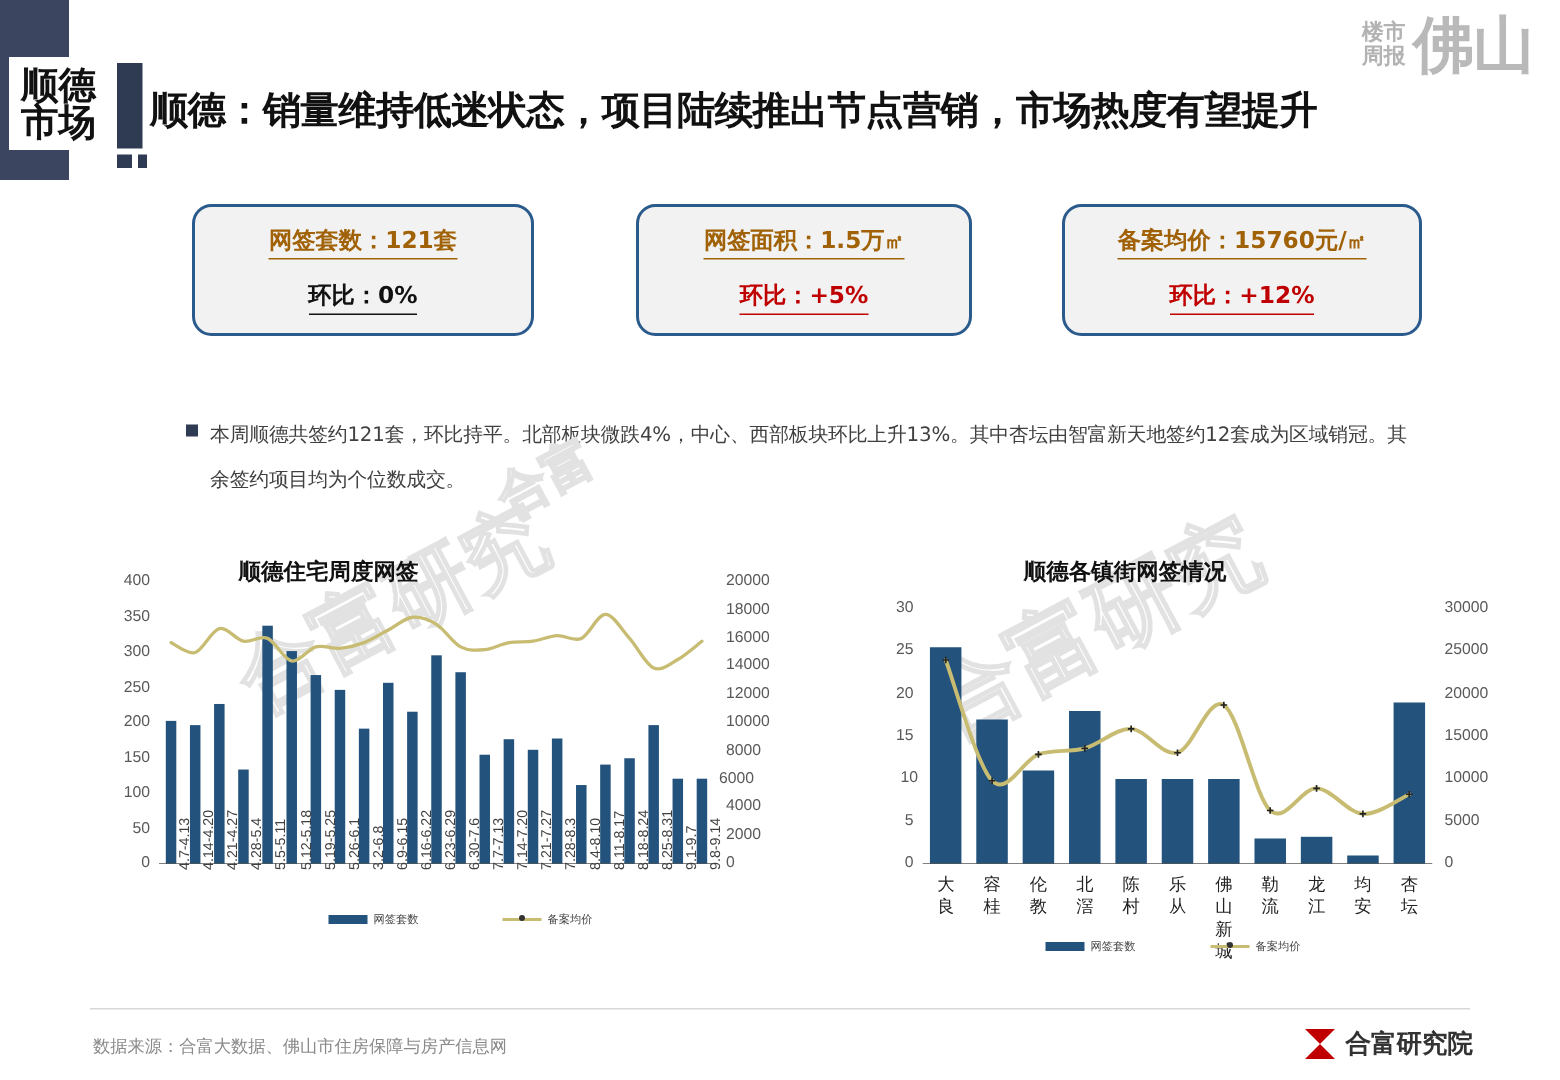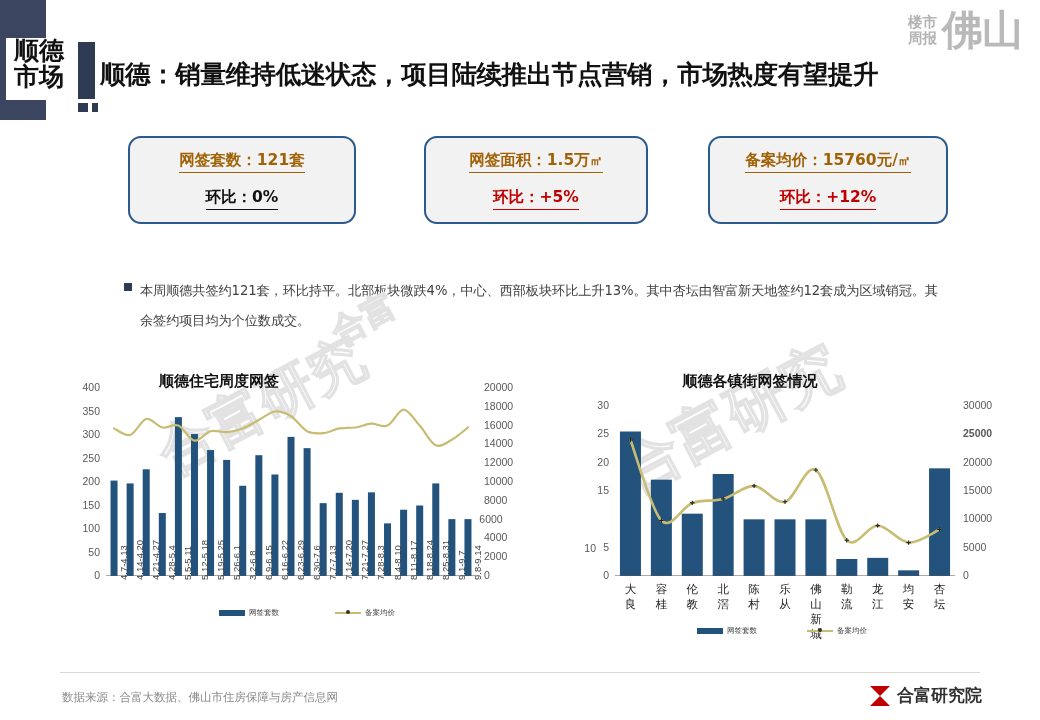--- a/index.html
+++ b/index.html
@@ -22,21 +22,21 @@
   .hdr-block-bar {
     position: absolute; left: 78px; top: 42px; width: 17px; height: 57px;
     background: #2f3a53;
   }
   .hdr-dot-a { position: absolute; left: 78px; top: 103px; width: 10px; height: 9px; background: #2f3a53; }
   .hdr-dot-b { position: absolute; left: 92px; top: 103px; width: 6px; height: 9px; background: #2f3a53; }
 
   .hdr-badge {
     position: absolute; left: 6px; top: 38px; width: 66px; height: 62px;
     background: #ffffff;
-    display: flex; flex-direction: column; align-items: center; justify-content: flex-start;
+    display: flex; flex-direction: column; align-items: center; justify-content: center;
     line-height: 1.02;
   }
   .hdr-badge span {
     font-family: "DejaVu Sans", sans-serif;
     font-weight: 700; font-size: 25px; letter-spacing: 0px; color: #111;
     white-space: nowrap;
   }
 
   .hdr-title {
     position: absolute; left: 100px; top: 52px; width: 830px; height: 44px;
@@ -348,31 +348,31 @@
         <path d="M229.6,134.3 L234.0,134.3 M231.8,132.1 L231.8,136.5" stroke="#222" stroke-width="1.1"></path>
         <path d="M260.5,119.6 L264.9,119.6 M262.7,117.4 L262.7,121.8" stroke="#222" stroke-width="1.1"></path>
         <path d="M291.4,136.6 L295.8,136.6 M293.6,134.4 L293.6,138.8" stroke="#222" stroke-width="1.1"></path>
         <path d="M322.3,123.5 L326.7,123.5 M324.5,121.3 L324.5,125.7" stroke="#222" stroke-width="1.1"></path>
         <line x1="0" y1="170" x2="340" y2="170" stroke="#555" stroke-width="1"></line>
       </svg>
     </div>
   <div id="right-axes">
       <div class="axis-lbl left" style="left:27px; top:209.0px; width:42px;">0</div>
       <div class="axis-lbl left" style="left:27px; top:180.7px; width:42px;">5</div>
-      <div class="axis-lbl left" style="left:14px; top:152.3px; width:42px;margin-top:30px;">10</div>
+      <div class="axis-lbl left" style="left:30px; top:152.3px; width:42px;">10</div>
       <div class="axis-lbl left" style="left:27px; top:124.0px; width:42px;">15</div>
       <div class="axis-lbl left" style="left:27px; top:95.7px; width:42px;">20</div>
       <div class="axis-lbl left" style="left:27px; top:67.3px; width:42px;">25</div>
       <div class="axis-lbl left" style="left:27px; top:39.0px; width:42px;">30</div>
       <div class="axis-lbl right" style="left:423px; top:209.0px; width:54px;">0</div>
       <div class="axis-lbl right" style="left:423px; top:180.7px; width:54px;">5000</div>
       <div class="axis-lbl right" style="left:423px; top:152.3px; width:54px;">10000</div>
       <div class="axis-lbl right" style="left:423px; top:124.0px; width:54px;">15000</div>
       <div class="axis-lbl right" style="left:423px; top:95.7px; width:54px;">20000</div>
-      <div class="axis-lbl right" style="left:423px; top:67.3px; width:54px;font-weight:bold;">25000</div>
+      <div class="axis-lbl right" style="left:423px; top:67.3px; width:54px;">25000</div>
       <div class="axis-lbl right" style="left:423px; top:39.0px; width:54px;">30000</div>
     </div>
   <div id="right-xticks">
       <div class="xtick-cn" style="left:82.5px; top:222px;">大<br>良</div>
       <div class="xtick-cn" style="left:113.4px; top:222px;">容<br>桂</div>
       <div class="xtick-cn" style="left:144.3px; top:222px;">伦<br>教</div>
       <div class="xtick-cn" style="left:175.2px; top:222px;">北<br>滘</div>
       <div class="xtick-cn" style="left:206.1px; top:222px;">陈<br>村</div>
       <div class="xtick-cn" style="left:237.0px; top:222px;">乐<br>从</div>
       <div class="xtick-cn" style="left:267.9px; top:222px;">佛<br>山<br>新<br>城</div>

